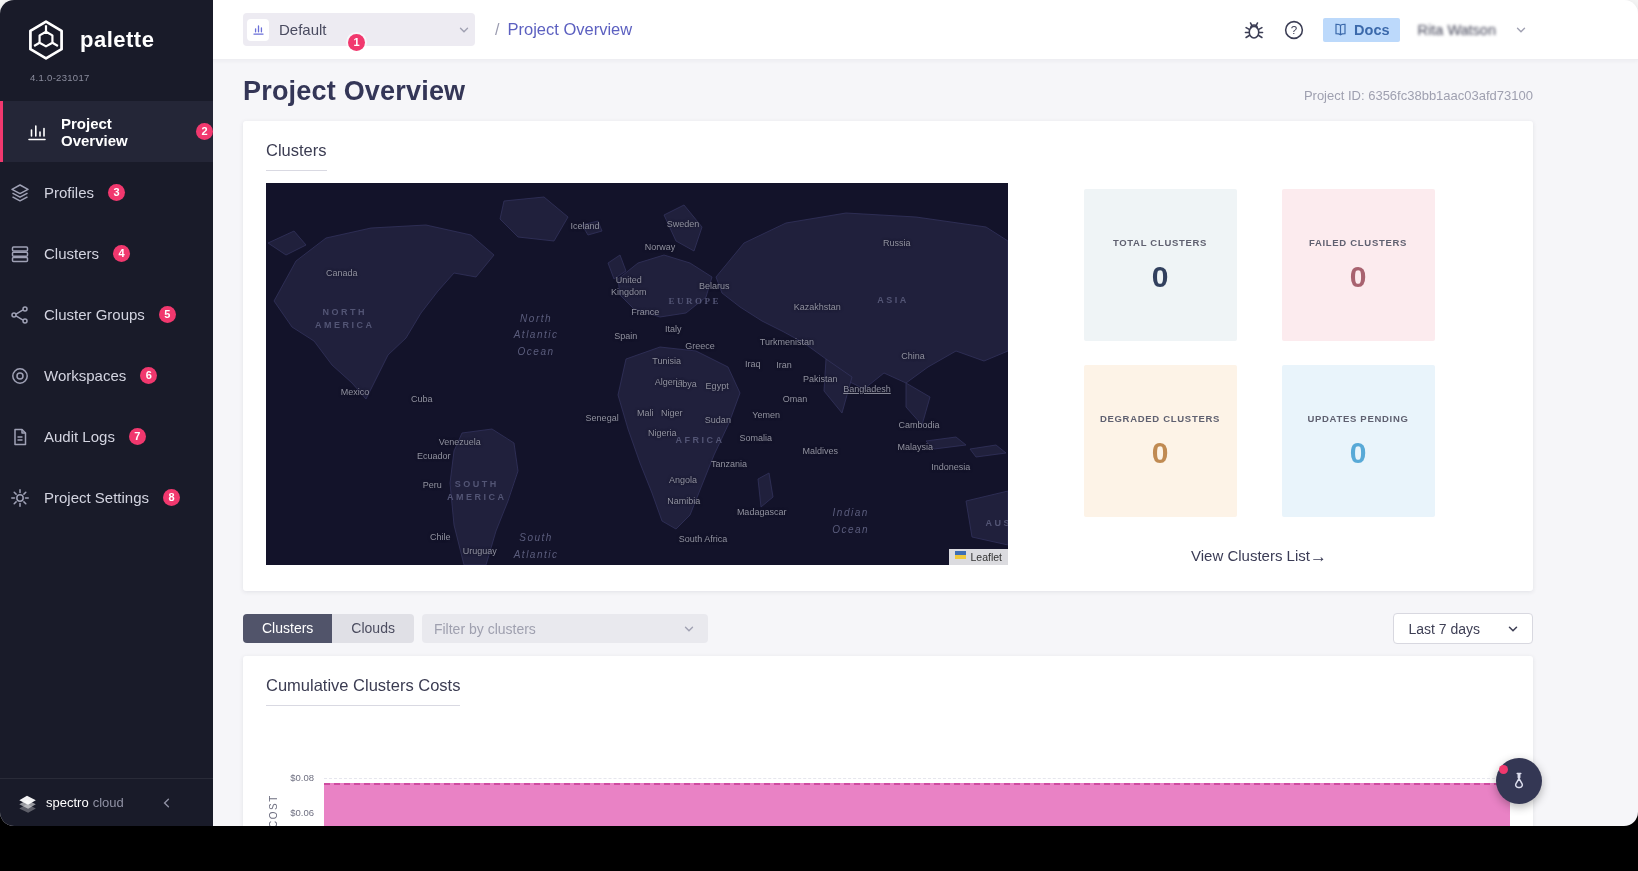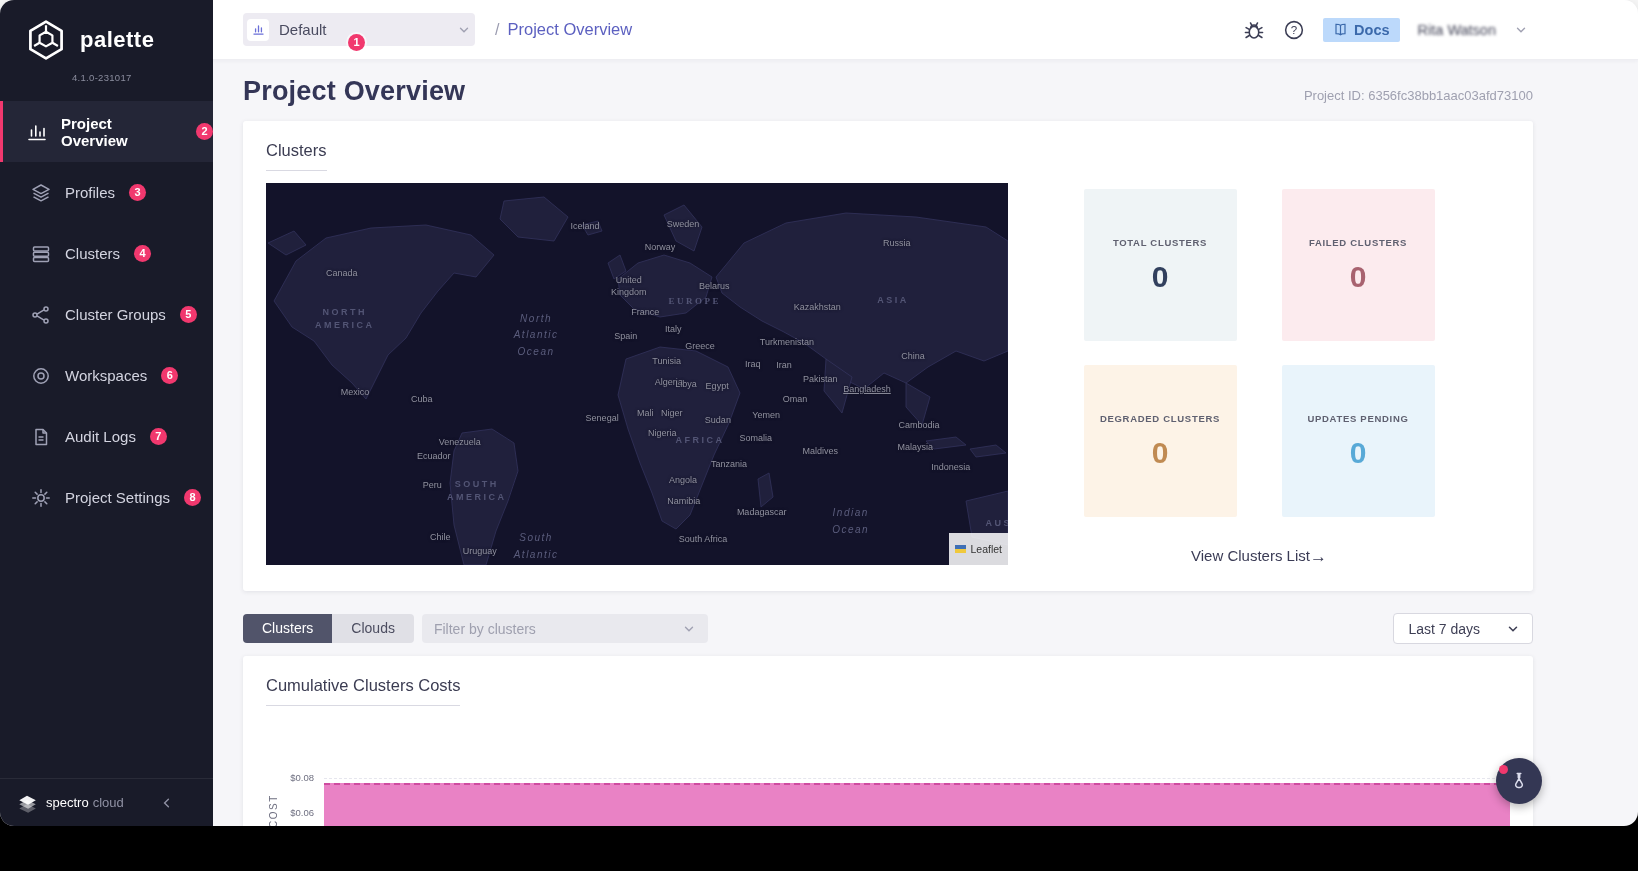--- a/index.html
+++ b/index.html
@@ -15,25 +15,25 @@
     box-shadow:0 6px 30px rgba(0,0,0,.25);
   }
 
   
   .sidebar {
     position:absolute; left:0; top:0; bottom:0; width:213px;
     background:#191b29; color:#fff; z-index:5;
   }
   .brand-row { display:flex; align-items:center; gap:12px; padding:18px 0 0 24px; }
   .brand-name { font-size:22px; font-weight:600; letter-spacing:.5px; color:#ffffff; }
-  .version { font-size:9.5px; color:#8b8d9e; padding:10px 4px 0 30px; letter-spacing:.3px;margin-left:42px; }
+  .version { font-size:9.5px; color:#8b8d9e; padding:10px 4px 0 30px; letter-spacing:.3px; }
   .nav { margin-top:18px; }
   .nav-item {
     display:flex; align-items:center; gap:14px; height:61px;
-    padding-left:31px; color:#d3d4e0; font-size:15px; font-weight:500; cursor:pointer;
+    padding-left:10px; color:#d3d4e0; font-size:15px; font-weight:500; cursor:pointer;
   }
   .nav-item.active {
     background:#242637; color:#ffffff; font-weight:600;
     border-left:3px solid #f1386e; padding-left:24px;
   }
   .nav-icon { width:20px; height:20px; display:inline-flex; color:#9fa1b5; flex:none; }
   .nav-item.active .nav-icon { color:#ffffff; }
   .nav-icon svg { width:20px; height:20px; }
   .num-badge {
     min-width:17px; height:17px; padding:0 4px; border-radius:9px;
@@ -98,21 +98,21 @@
   .clusters-card { height:470px; }
   .clusters-body { display:flex; margin-top:12px; }
   .mapbox { position:relative; width:742px; height:382px; background:#13132a; overflow:hidden; flex:none; }
   .mapbox svg.land { position:absolute; inset:0; width:100%; height:100%; }
   .map-label { position:absolute; transform:translate(-50%,-50%); white-space:pre; text-align:center; pointer-events:none; }
   .map-label.country { font-size:9px; color:#90919f; line-height:1.35; text-shadow:0 0 3px #101020;text-align:center; }
   .map-label.region { font-size:9px; letter-spacing:2.5px; color:#53557500; color:#535575; font-weight:600; line-height:1.5; }
   .map-label.ocean { font-size:10px; font-style:italic; color:#5b5d7d; letter-spacing:1.5px; line-height:1.65; }
   .leaflet-attr {
     position:absolute; right:0; bottom:0; background:rgba(255,255,255,.85);
-    font-size:10.5px; color:#333; padding:10px 6px; display:flex; align-items:center; gap:4px;
+    font-size:10.5px; color:#333; padding:2px 6px; display:flex; align-items:flex-start; gap:4px;
   }
   .flag { width:11px; height:8px; display:inline-block; background:linear-gradient(#3f6fb5 0 50%, #f0c93c 50% 100%); }
   .stats-col { flex:1; display:flex; flex-direction:column; align-items:center; padding-top:6px; }
   .stats-grid { display:grid; grid-template-columns:153px 153px; grid-auto-rows:152px; column-gap:45px; row-gap:24px; }
   .stat-tile { display:flex; flex-direction:column; align-items:center; justify-content:center; gap:12px; border-radius:2px; }
   .stat-label { font-size:9.5px; letter-spacing:.7px; color:#5f6070; font-weight:600; }
   .stat-value { font-size:30px; font-weight:600; }
   .view-link { margin-top:30px; font-size:15px; color:#3a3b55; cursor:pointer; display:flex; align-items:flex-start; gap:0; }
   .view-link .arrow { font-size:17px; }
 

